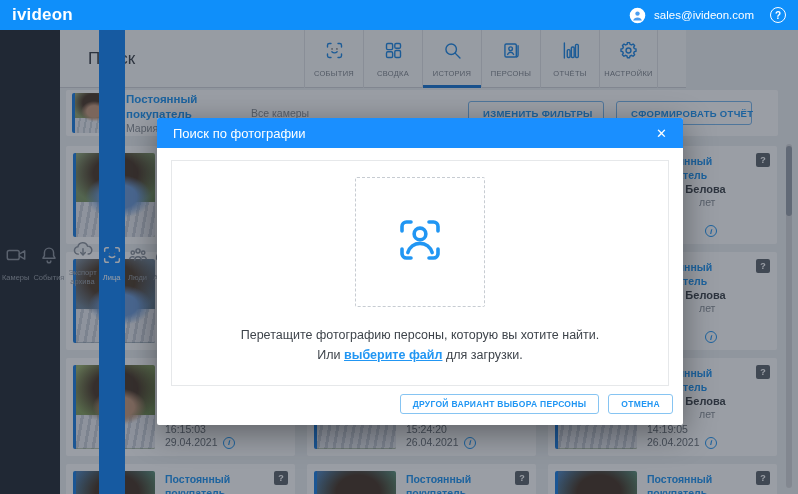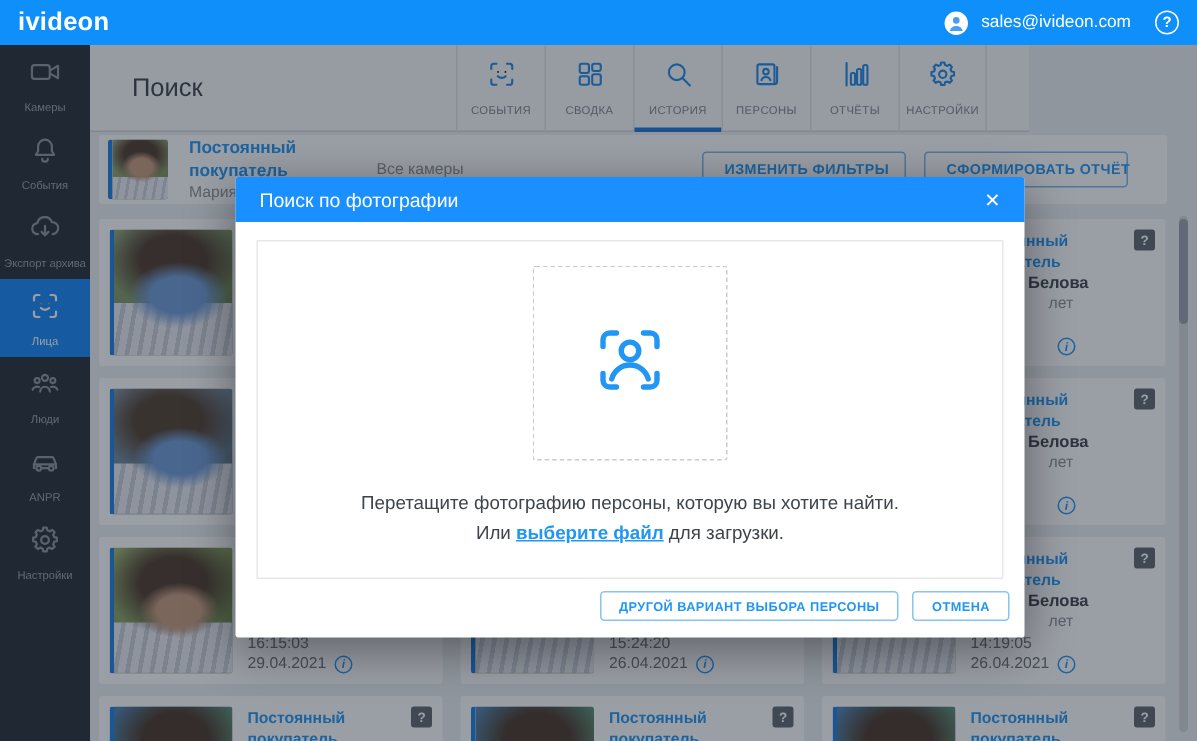--- a/index.html
+++ b/index.html
@@ -13,21 +13,21 @@
   .logo { color:#fff; font-size:17px; font-weight:bold; letter-spacing:.2px; }
   .tb-right { margin-left:auto; display:flex; align-items:center; gap:8px; }
   .avatar { width:17px; height:17px; border-radius:50%; overflow:hidden; display:block; }
   .avatar svg { display:block; width:17px; height:17px; }
   .tb-email { color:#fff; font-size:11.5px; }
   .help-btn { width:16px; height:16px; border:1.5px solid #fff; border-radius:50%; color:#fff;
               font-size:10px; font-weight:bold; display:flex; align-items:center; justify-content:center; margin-left:8px; }
 
   
   .sidebar { position:absolute; left:0; top:30px; width:60px; height:464px; background:#272d36; z-index:1;
-             display:flex; flex-direction:column; }
+             display:flex; flex-direction:row; }
   .sb-item { display:flex; flex-direction:column; align-items:center; justify-content:center;
              padding:7px 2px 6px; color:#99a0a8; cursor:pointer; min-height:50px; }
   .sb-item svg { width:22px; height:22px; stroke:#8d949d; }
   .sb-label { font-size:7.5px; margin-top:3px; text-align:center; line-height:9px; color:#99a0a8; }
   .sb-item.active { background:#1486f8; }
   .sb-item.active svg { stroke:#fff; }
   .sb-item.active .sb-label { color:#fff; }
 
   
   .main { position:absolute; left:60px; top:30px; width:738px; height:464px; }

